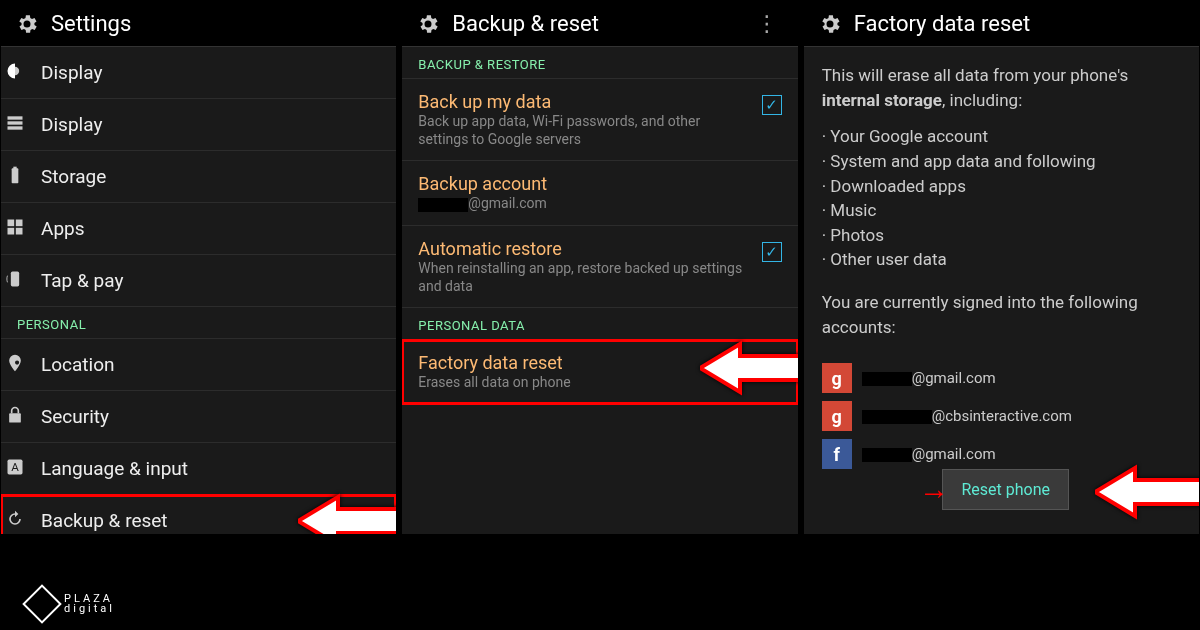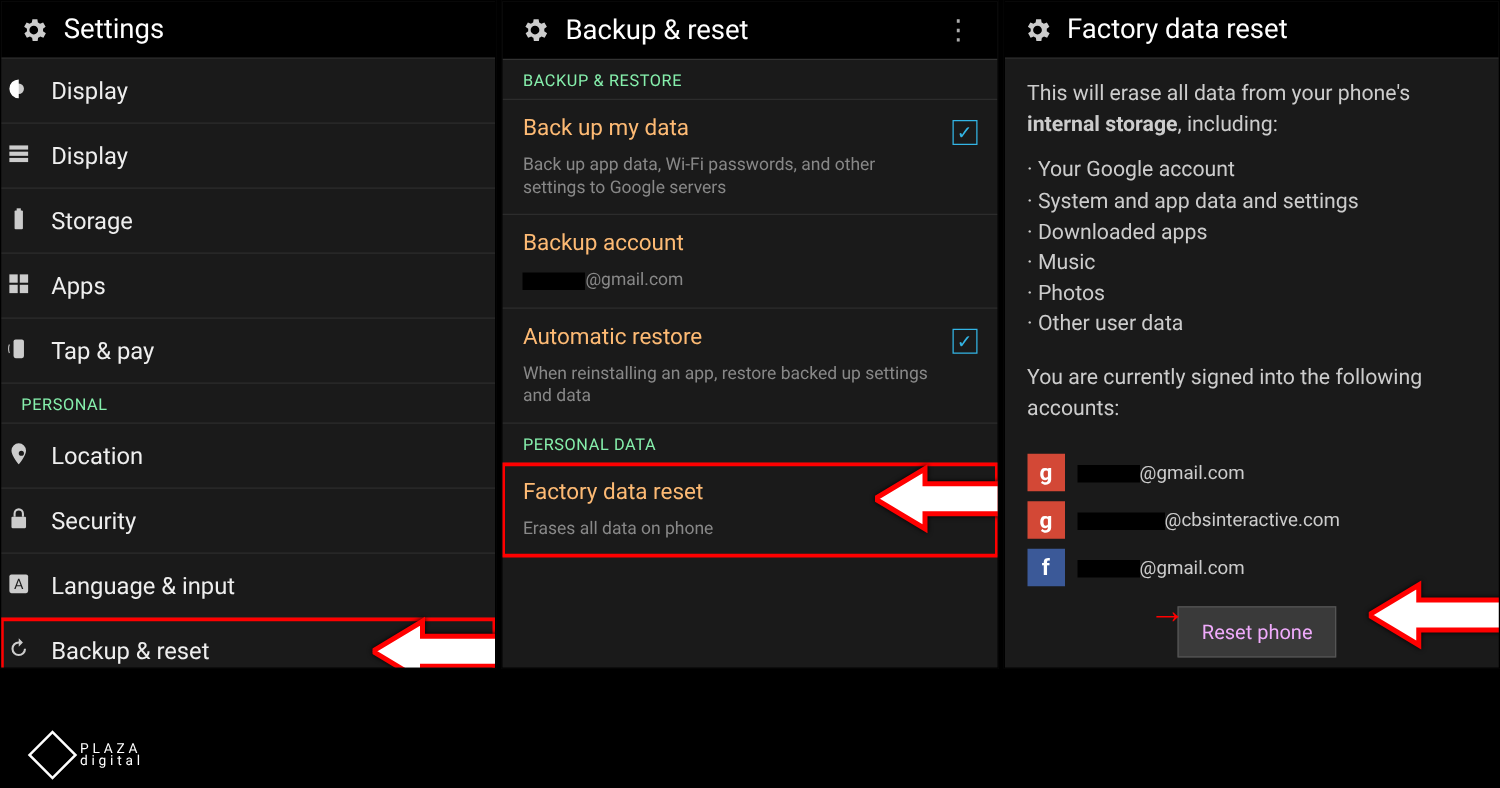--- a/index.html
+++ b/index.html
@@ -11,37 +11,37 @@
 .header .title { font-size:22px; color:#fff; font-weight:400; flex:1; }
 .header .more-icon { font-size:22px; color:#aaa; padding:0 6px; }
 .list { flex:1; overflow:hidden; }
 .row { display:flex; align-items:flex-start; gap:16px; padding:14px 4px; border-bottom:1px solid #2c2c2c; position:relative; }
 .row .icon { width:20px; height:20px; color:#ccc; flex-shrink:0; }
 .row .label { font-size:19px; color:#eee; }
 .section-hdr { font-size:13px; letter-spacing:0.5px; color:#86efac; padding:10px 16px 6px; border-bottom:1px solid #2c2c2c; text-transform:uppercase; }
 .row-two { padding:12px 16px; border-bottom:1px solid #2c2c2c; display:flex; align-items:flex-start; gap:10px; position:relative; }
 .row-two .txt { flex:1; }
 .row-two .ttl { font-size:18px; color:#fdba74; }
-.row-two .sub { font-size:14px; color:#888; margin-top:10px; line-height:1.3; }
+.row-two .sub { font-size:14px; color:#888; margin-top:0; line-height:1.3; }
 .check { width:20px; height:20px; border:1px solid #33b5e5; display:flex; align-items:center; justify-content:center; color:#33b5e5; font-size:15px; margin-top:4px; flex-shrink:0; }
 .highlight { outline:3px solid red; outline-offset:-2px; }
 .fat-arrow { position:absolute; right:-12px; width:110px; height:56px; pointer-events:none; }
 .fat-arrow svg { width:100%; height:100%; filter:drop-shadow(0 0 2px #000); }
 .thin-arrow { position:absolute; color:red; font-size:30px; }
 .body-text { padding:16px 18px; font-size:17px; color:#ccc; line-height:1.45; }
 .body-text ul { list-style:none; margin:12px 0; }
 .body-text li::before { content:"· "; }
 .accounts { padding:0 18px; }
 .acct { display:flex; align-items:center; gap:10px; margin:8px 0; }
 .acct-badge { width:30px; height:30px; display:flex; align-items:center; justify-content:center; color:#fff; font-size:18px; font-weight:bold; }
 .google-badge { background:#d34836; }
 .fb-badge { background:#3b5998; }
 .acct-email { font-size:15px; color:#ccc; }
 .blackout { display:inline-block; background:#000; height:14px; width:50px; vertical-align:middle; }
-.reset-btn { position:absolute; right:130px; bottom:8px; background:#3a3a3a; color:#f0abfc; border:1px solid #555; padding:10px 18px; font-size:16px; }
+.reset-btn { position:absolute; right:130px; bottom:24px; background:#3a3a3a; color:#5eead4; border:1px solid #555; padding:10px 18px; font-size:16px; }
 .watermark { position:absolute; left:28px; bottom:12px; color:#fff; display:flex; align-items:center; gap:8px; }
 .watermark .wm-icon { width:28px; height:28px; border:2px solid #fff; transform:rotate(45deg); }
 .watermark .wm-text { font-family:monospace; font-size:18px; letter-spacing:1px; line-height:0.9; }
 .watermark .wm-text span { display:block; font-size:11px; letter-spacing:3px; }
 </style>
 </head>
 <body>
 
 <div class="triptych">
 
@@ -172,21 +172,21 @@
   <div class="header">
     <svg class="gear-icon" viewBox="0 0 24 24" fill="currentColor">
           <path d="M19.4 13a7.5 7.5 0 000-2l2.1-1.6-2-3.5-2.5 1a7.4 7.4 0 00-1.7-1l-.4-2.6h-4l-.4 2.6a7.4 7.4 0 00-1.7 1l-2.5-1-2 3.5L6.6 11a7.5 7.5 0 000 2l-2.1 1.6 2 3.5 2.5-1a7.4 7.4 0 001.7 1l.4 2.6h4l.4-2.6a7.4 7.4 0 001.7-1l2.5 1 2-3.5zM12 15.5A3.5 3.5 0 1115.5 12 3.5 3.5 0 0112 15.5z"></path>
         </svg>
     <span class="title">Factory data reset</span>
   </div>
   <div class="body-text">
     <p><span>This will erase all data from your phone's </span><b>internal storage</b><span>, including:</span></p>
     <ul>
       <li>Your Google account</li>
-      <li>System and app data and settings</li>
+      <li>System and app data and following</li>
       <li>Downloaded apps</li>
       <li>Music</li>
       <li>Photos</li>
       <li>Other user data</li>
     </ul>
     <p style="margin-top:18px;">You are currently signed into the following accounts:</p>
   </div>
   <div class="accounts">
     <div class="acct">
           <div class="acct-badge google-badge">g</div>

